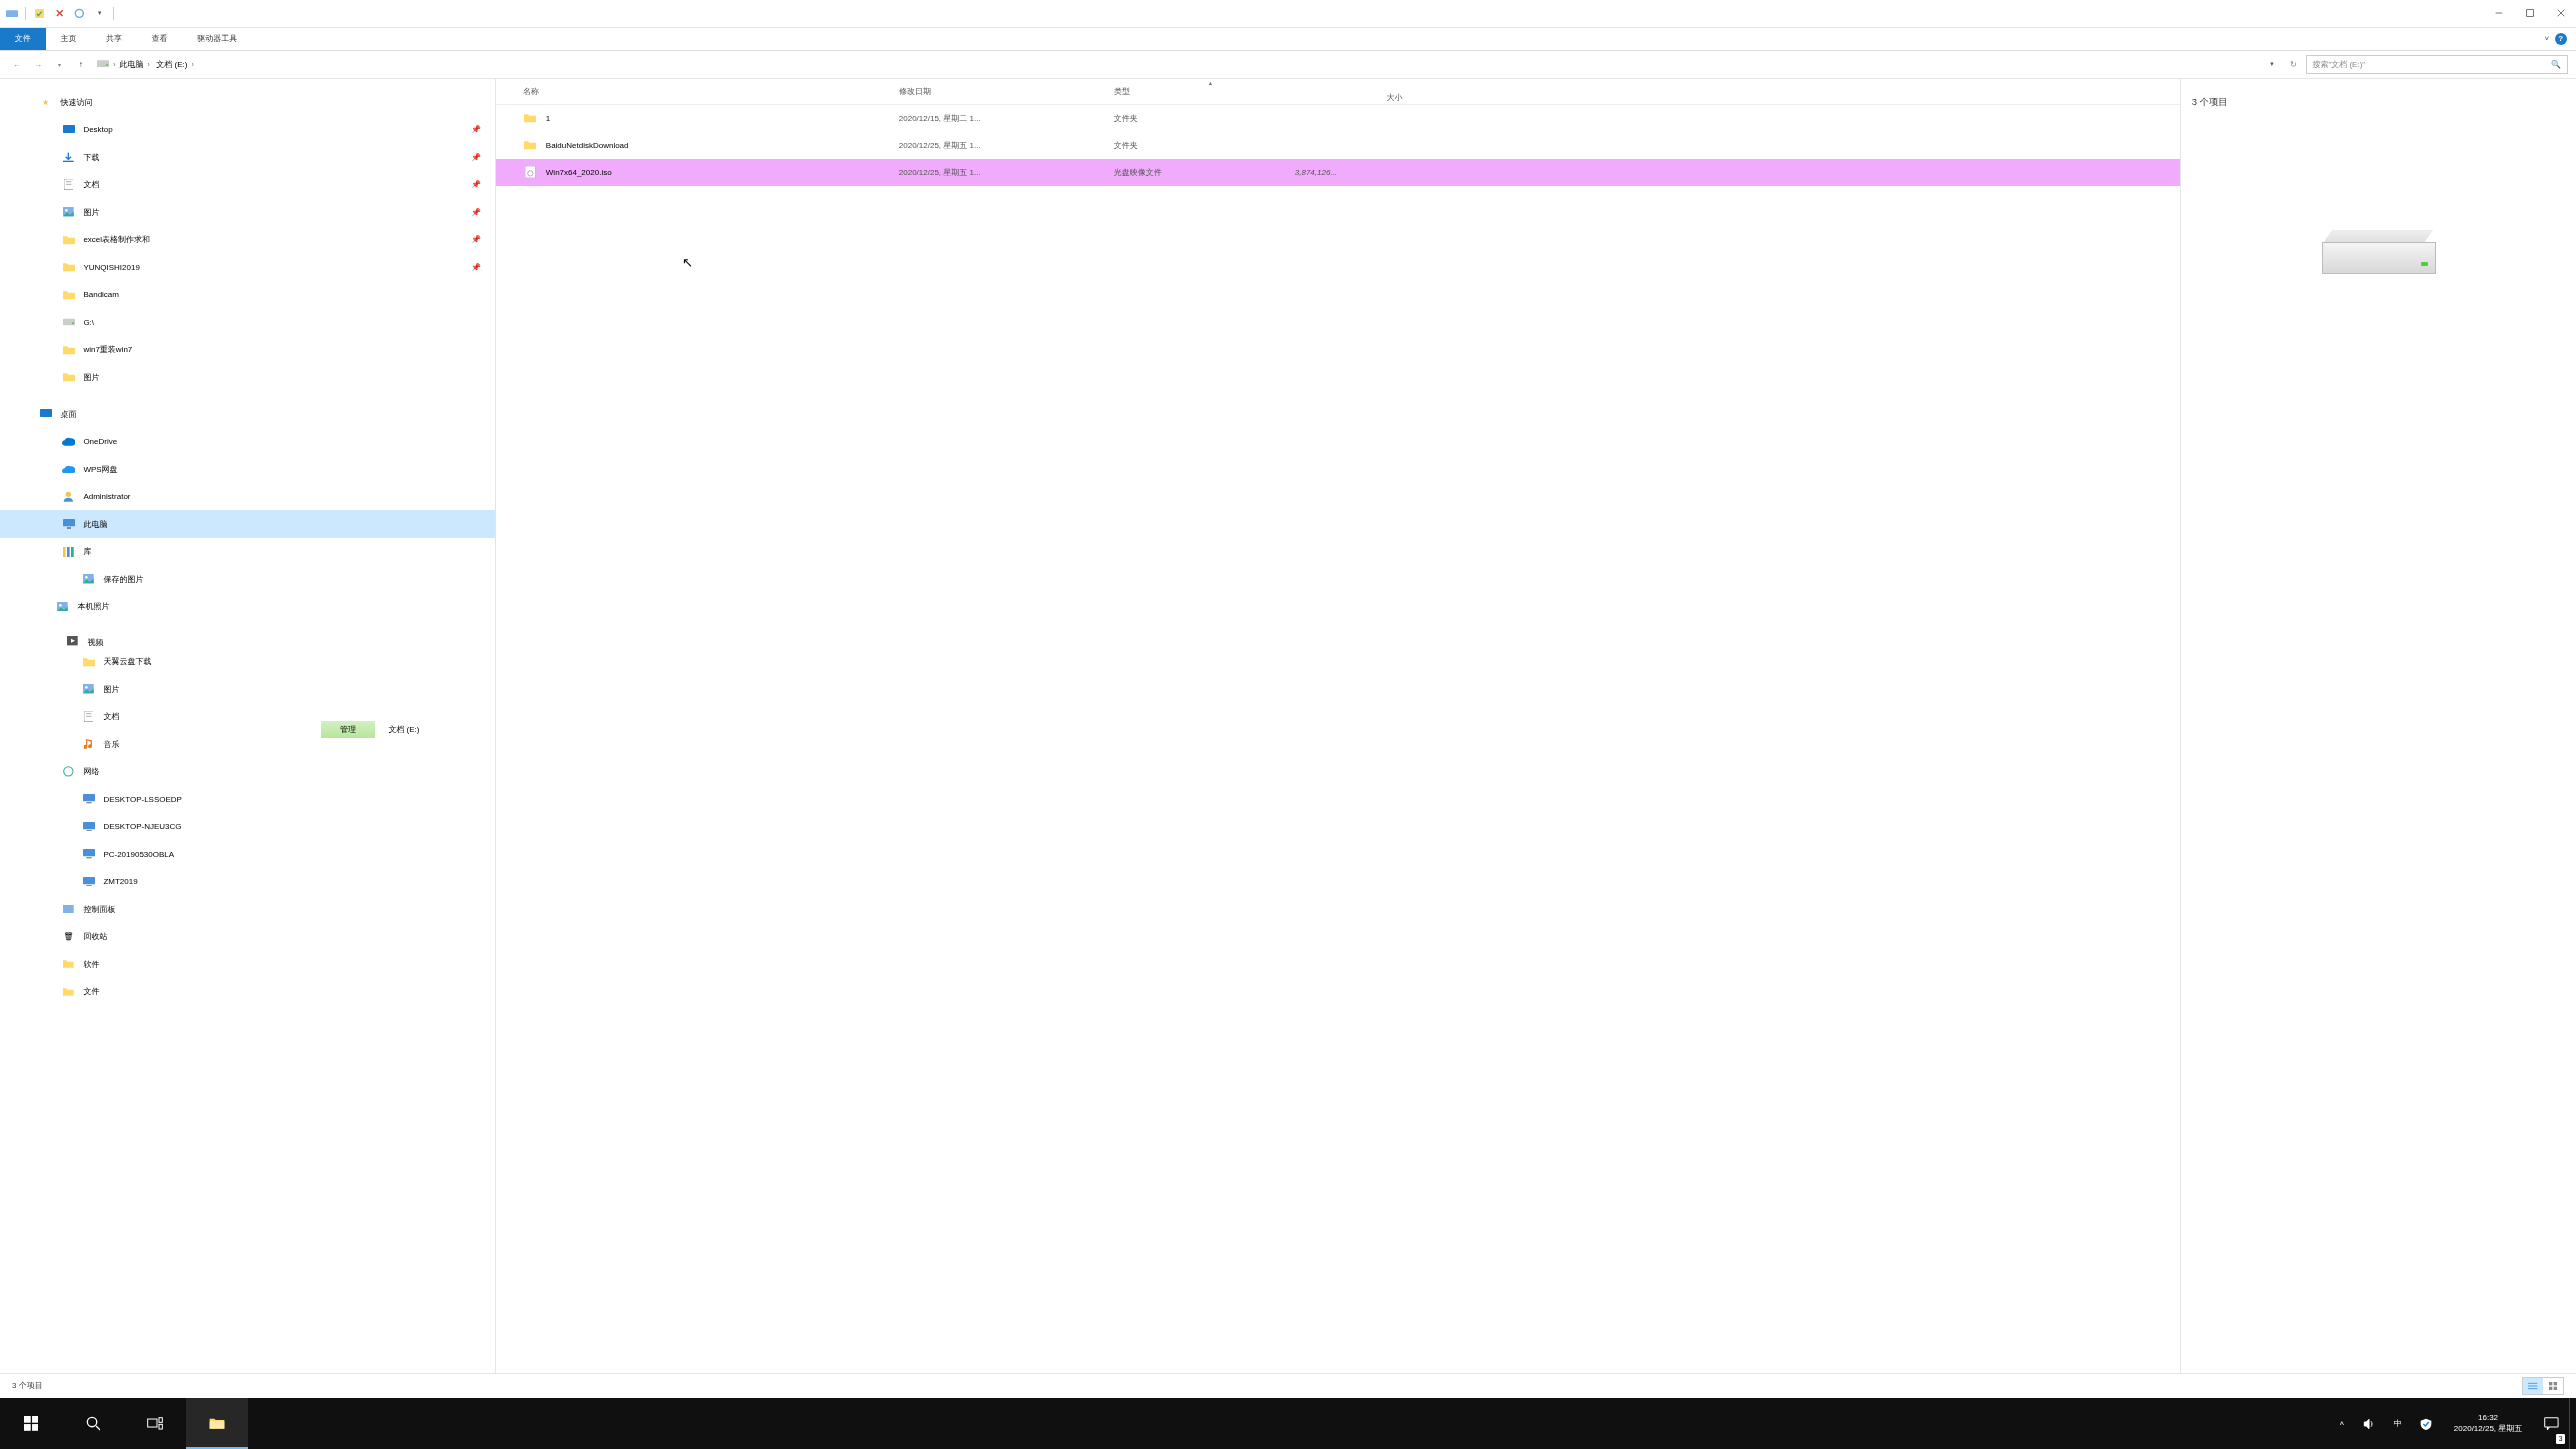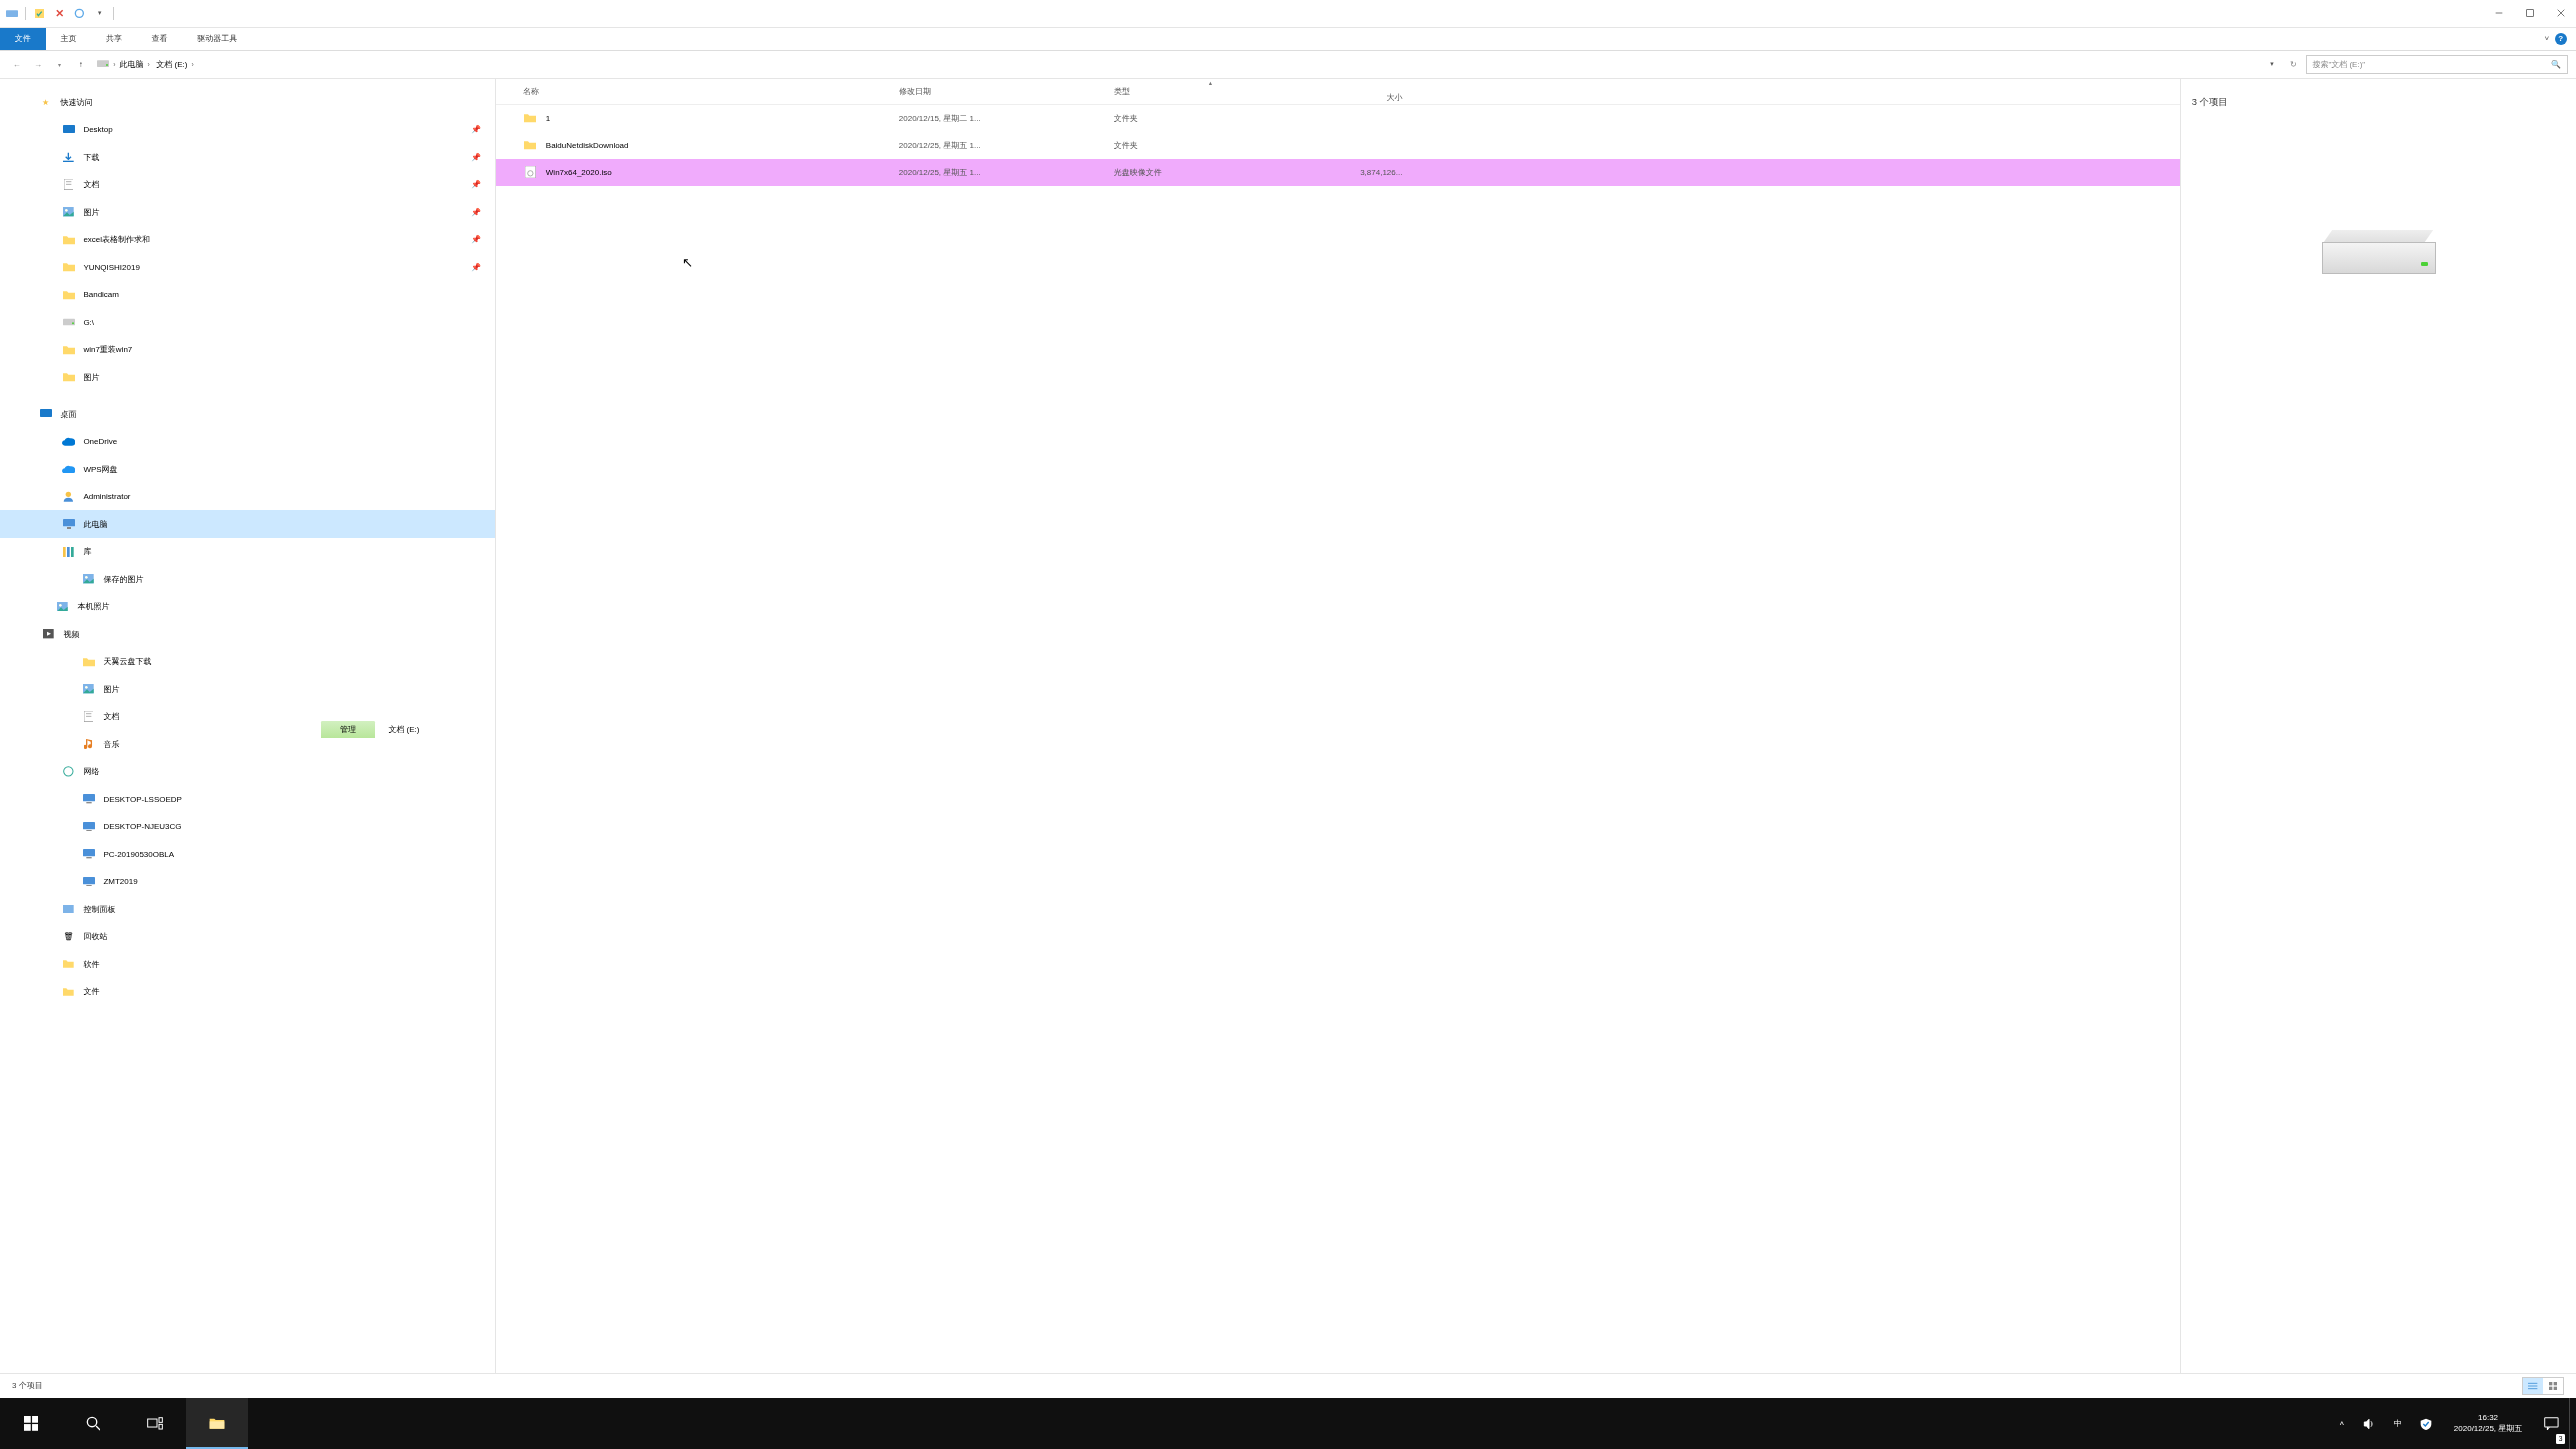--- a/index.html
+++ b/index.html
@@ -55,21 +55,21 @@
 .col-type { width:181px; }
 .col-size { width:121px; text-align:right; padding-right:13.4px;margin-top:12px; }
 .sort-ind { position:absolute; left:711px; top:1.3px; font-size:5.4px; color:#777; width:6.7px; text-align:center;}
 .rows { flex:1; }
 .row { height:27px; display:flex; align-items:center; padding-left:27px; }
 .row.selected { background:#f0abfc; }
 .row .ficon { width:14.8px; height:14.8px; margin-right:8px; display:flex; align-items:center; justify-content:center; }
 .row .c-name { width:353px; }
 .row .c-date { width:215px; color:#555; }
 .row .c-type { width:181px; color:#555; }
-.row .c-size { width:121px; text-align:right; color:#555; padding-right:13.4px; }
+.row .c-size { width:121px; text-align:left; color:#555; padding-right:13.4px;font-style:italic; }
 
 
 .preview { width:396px; border-left:0.7px solid #e5e5e5; padding:13.4px 10.7px; }
 .prev-title { font-size:9.4px; color:#333; margin-bottom:121px; margin-top:4px; }
 .drive-glyph { width:114px; height:60px; margin:0 auto; position:relative; }
 .drive-glyph .top { position:absolute; left:6.7px; top:0; width:101px; height:12px; background:linear-gradient(#eee,#e0e0e0); transform:skewX(-35deg); }
 .drive-glyph .front { position:absolute; left:0; top:12px; width:114px; height:32px; background:linear-gradient(#f4f4f4,#d8d8d8); border:0.7px solid #bbb; }
 .drive-glyph .led { position:absolute; right:8px; top:32px; width:6.7px; height:4px; background:#4cd137; border-radius:1.3px; }
 
 
@@ -359,21 +359,21 @@
           <div class="tree-item" style="padding-left: 56px;">
             <span class="ticon">
               <svg width="10.7" height="9.4" viewBox="0 0 16 14">
                 <rect width="16" height="14" fill="#7db3e8"></rect>
                 <circle cx="5" cy="5" r="2" fill="#ffe"></circle>
                 <path d="M0 14l6-6 4 4 6-5v7z" fill="#3a9"></path>
               </svg>
             </span>
             <span>本机照片</span>
           </div>
-          <div class="tree-item" style="padding-left: 42px;">
+          <div class="tree-item" style="padding-left: 66px; align-items: flex-end;">
             <span class="ticon">
               <svg width="10.7" height="9.4" viewBox="0 0 16 14">
                 <rect width="16" height="14" fill="#555"></rect>
                 <path d="M6 4l6 3-6 3z" fill="#fff"></path>
               </svg>
             </span>
             <span>视频</span>
           </div>
           <div class="tree-item" style="padding-left: 82px;">
             <span class="ticon">

